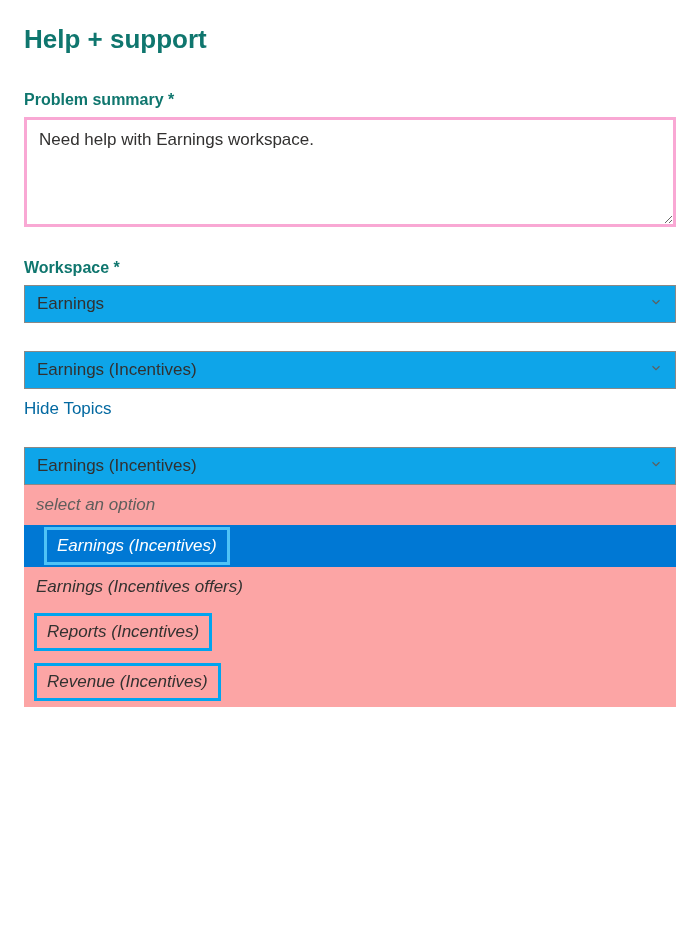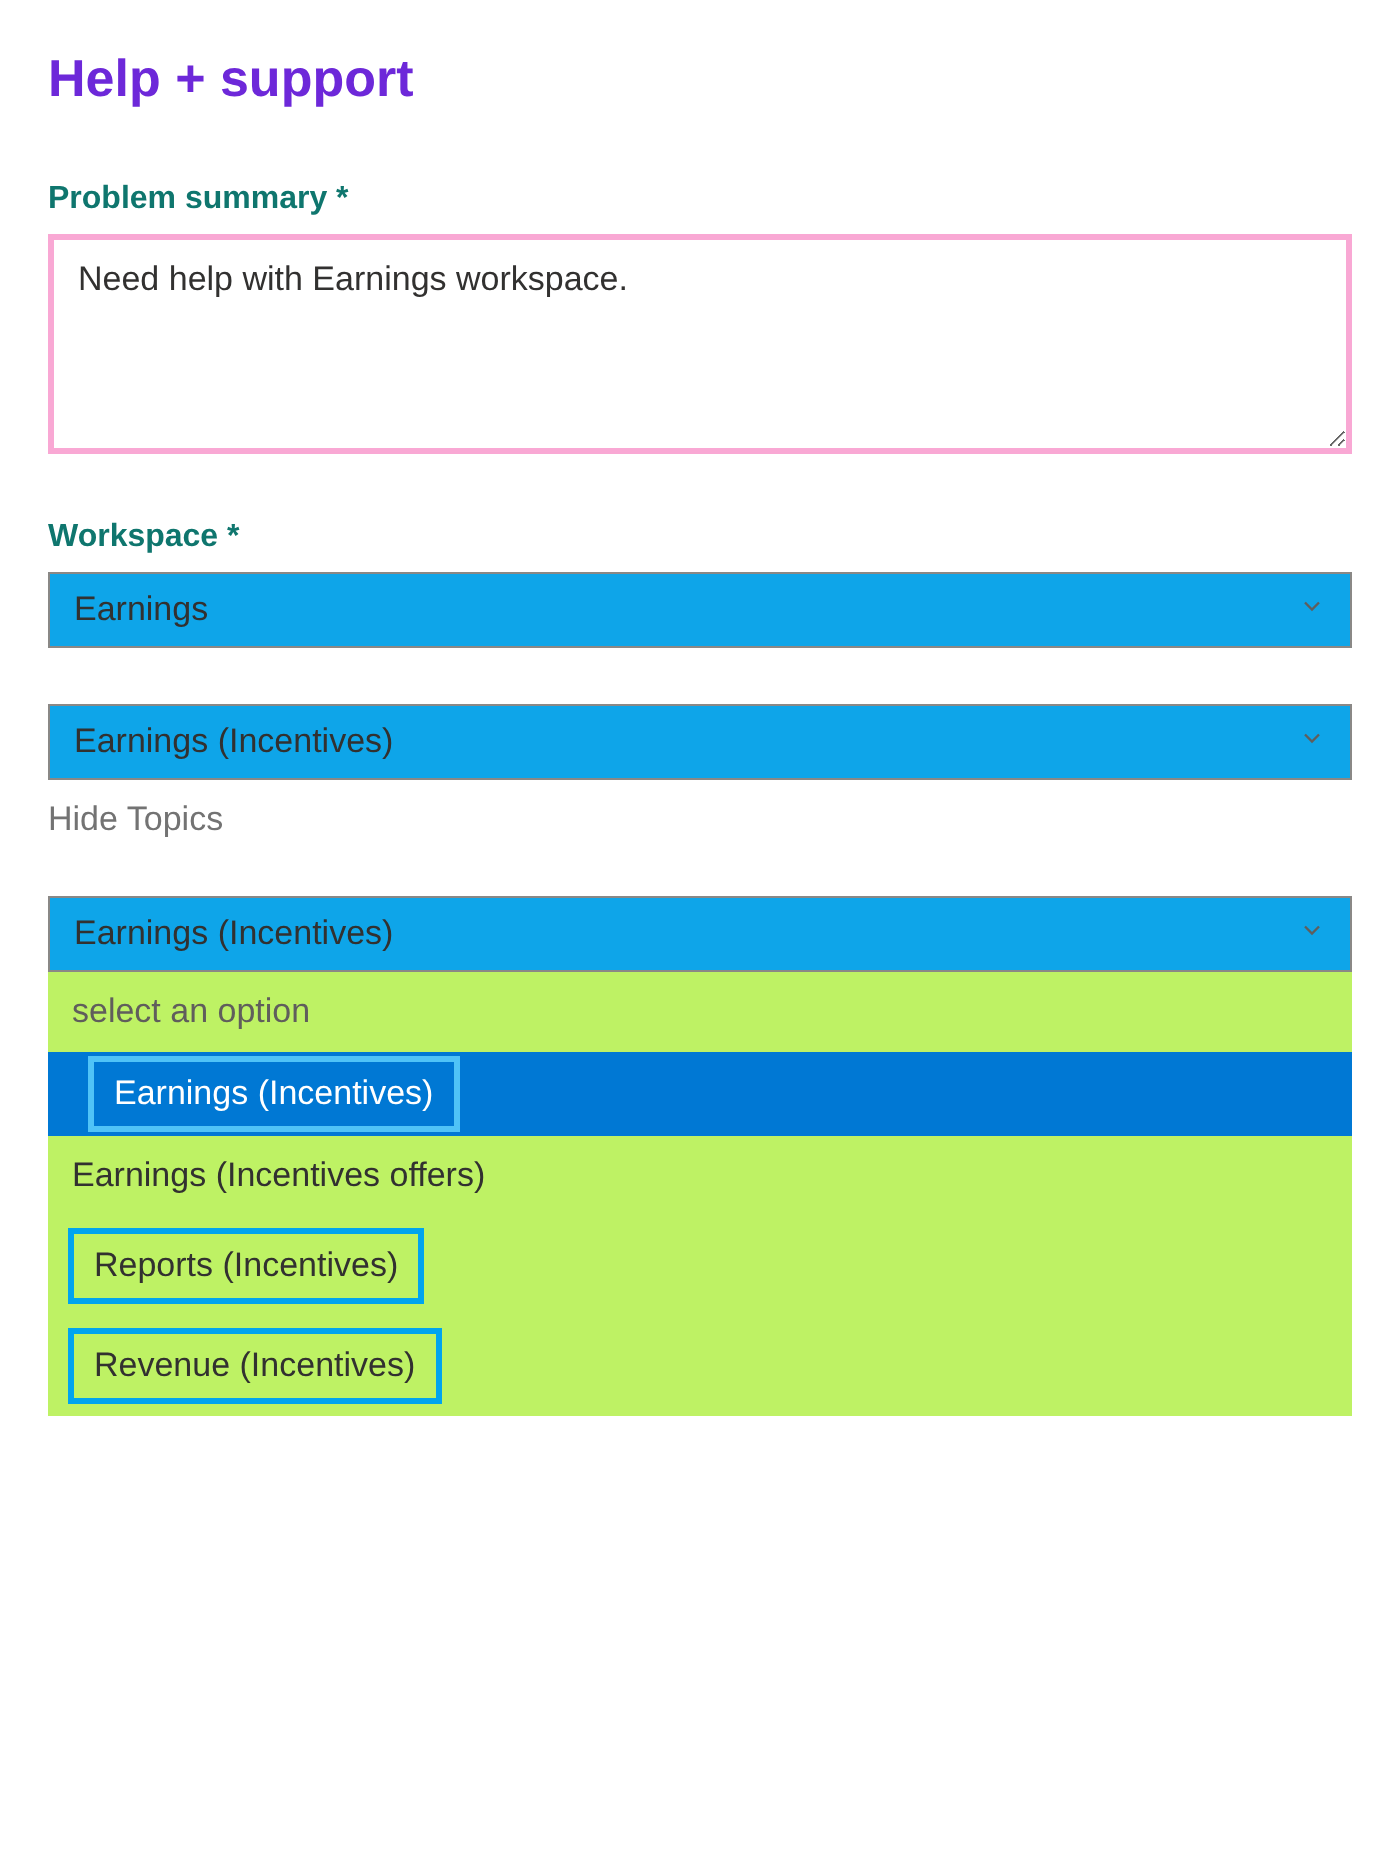--- a/index.html
+++ b/index.html
@@ -11,21 +11,21 @@
       font-family: 'Segoe UI', Tahoma, Geneva, Verdana, sans-serif;
       background: #ffffff;
       padding: 24px;
       width: 700px;
       color: #323130;
     }
     h1 {
       font-size: 26px;
       font-weight: 600;
       margin-bottom: 36px;
-      color: #6d28d9;
+      color: #0f766e;
     }
     .field-group {
       margin-bottom: 28px;
     }
     .field-label {
       font-size: 16px;
       font-weight: 600;
       color: #0f766e;
       margin-bottom: 8px;
       display: block;
@@ -62,32 +62,33 @@
       top: 50%;
       transform: translateY(-50%);
       pointer-events: none;
     }
     .chevron svg {
       width: 14px;
       height: 14px;
       stroke: #605e5c;
     }
     .link-text {
-      color: #737373;
+      color: #0369a1;
       font-size: 17px;
       cursor: pointer;
       display: inline-block;
       margin-top: 10px;
     }
     .topic-group {
       margin-bottom: 0;
     }
     .dropdown-list {
       border-top: none;
-      background: #bef264;
+      background: #fca5a5;
+      font-style: italic;
     }
     .dropdown-option {
       padding: 10px 12px;
       font-size: 17px;
       cursor: pointer;
       color: #323130;
     }
     .dropdown-option.placeholder {
       color: #605e5c;
     }

